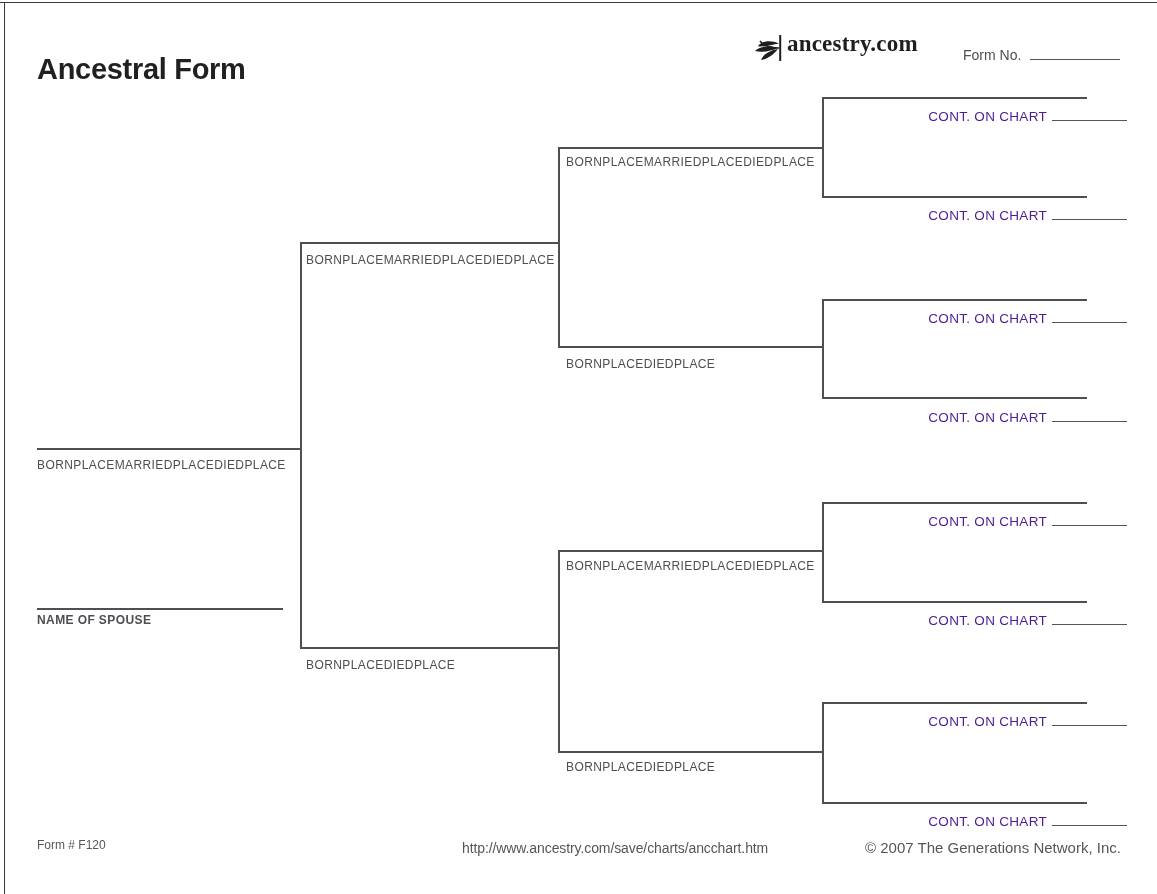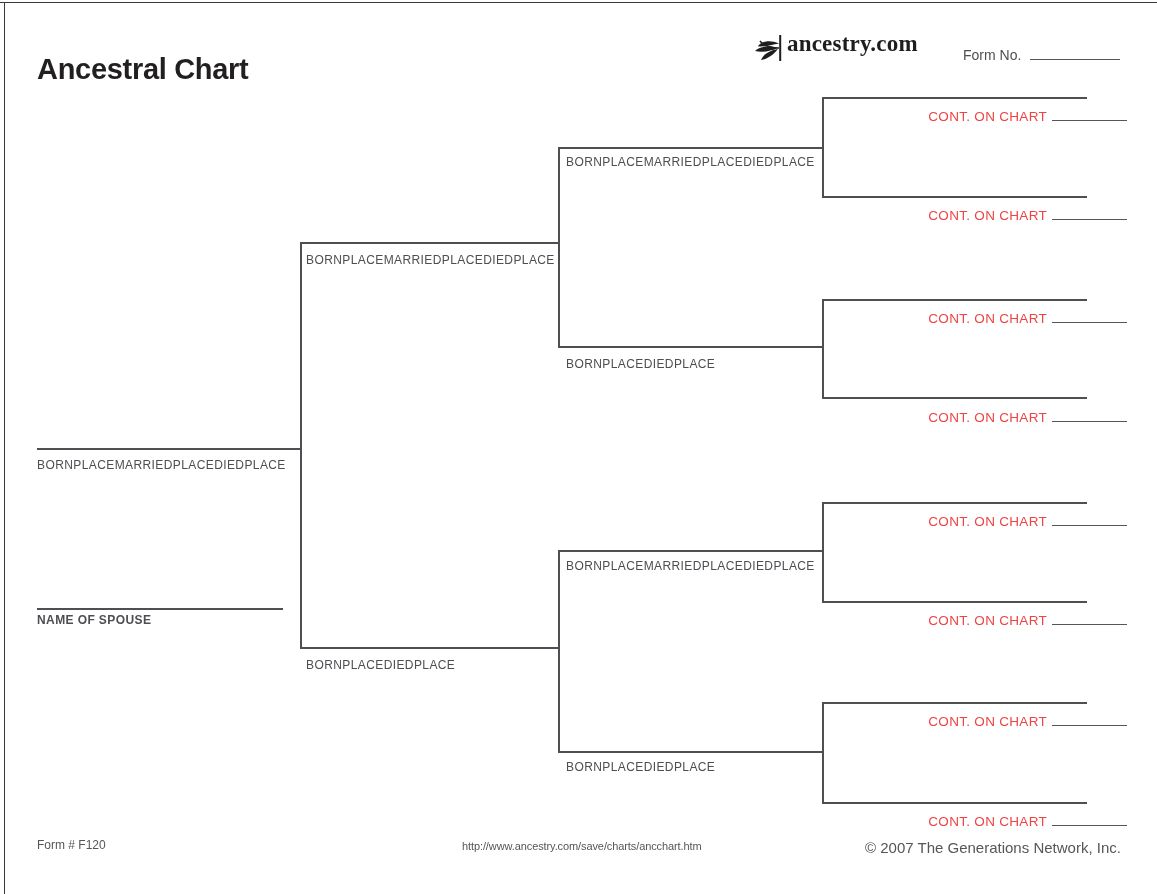--- a/index.html
+++ b/index.html
@@ -23,36 +23,36 @@
 
   .blank{display:inline-block;border-bottom:1.4px solid #55565a;height:12px;vertical-align:baseline;margin-left:5px;}
 
   .hline{position:absolute;height:1.8px;background:#4e4f53;}
   .vline{position:absolute;width:1.8px;background:#4e4f53;}
 
   .fields{position:absolute;display:flex;flex-direction:row;font-size:12px;line-height:17.2px;color:#4d4e52;letter-spacing:0.4px;}
 
   .spouse-label{position:absolute;left:37px;top:613px;font-size:12px;letter-spacing:0.4px;color:#4d4e52;font-weight:bold;}
 
-  .cont{position:absolute;right:30px;font-size:13.5px;letter-spacing:0.3px;color:#ef4444;white-space:nowrap;}
+  .cont{position:absolute;right:30px;font-size:13.5px;letter-spacing:0.3px;color:#4c1d95;white-space:nowrap;}
   .cont .blank{width:75px;}
 
   .footer-item{position:absolute;color:#55565a;white-space:nowrap;}
   .form-number{left:37px;top:838px;font-size:12px;}
-  .footer-url{left:462px;top:840px;font-size:11px;letter-spacing:-0.1px;text-align:center;}
+  .footer-url{left:462px;top:840px;font-size:14px;letter-spacing:-0.1px;text-align:center;}
   .footer-copy{left:865px;top:839px;font-size:15px;}
 </style>
 </head>
 <body>
 
 <div class="page">
   <div class="border-top"></div>
   <div class="border-left"></div>
 
-  <h1 class="title">Ancestral Chart</h1>
+  <h1 class="title">Ancestral Form</h1>
 
   <div class="logo">
     <span>
       <svg width="32" height="32" viewBox="0 0 32 32">
         <g fill="#201d1e" stroke="none">
           <path d="M27 16 C 20 10 12 8 6 12 C 12 15 20 15 27 16 Z" transform="rotate(-18 16 14)"></path>
           <path d="M26 17 C 18 14 8 15 3 20 C 10 22 19 20 26 17 Z"></path>
           <path d="M26 18 C 19 19 11 23 9 29 C 16 28 22 23 26 18 Z"></path>
         </g>
         <path d="M27 17 C 20 17 12 15 8 10" stroke="#201d1e" stroke-width="1.6" fill="none"></path>

